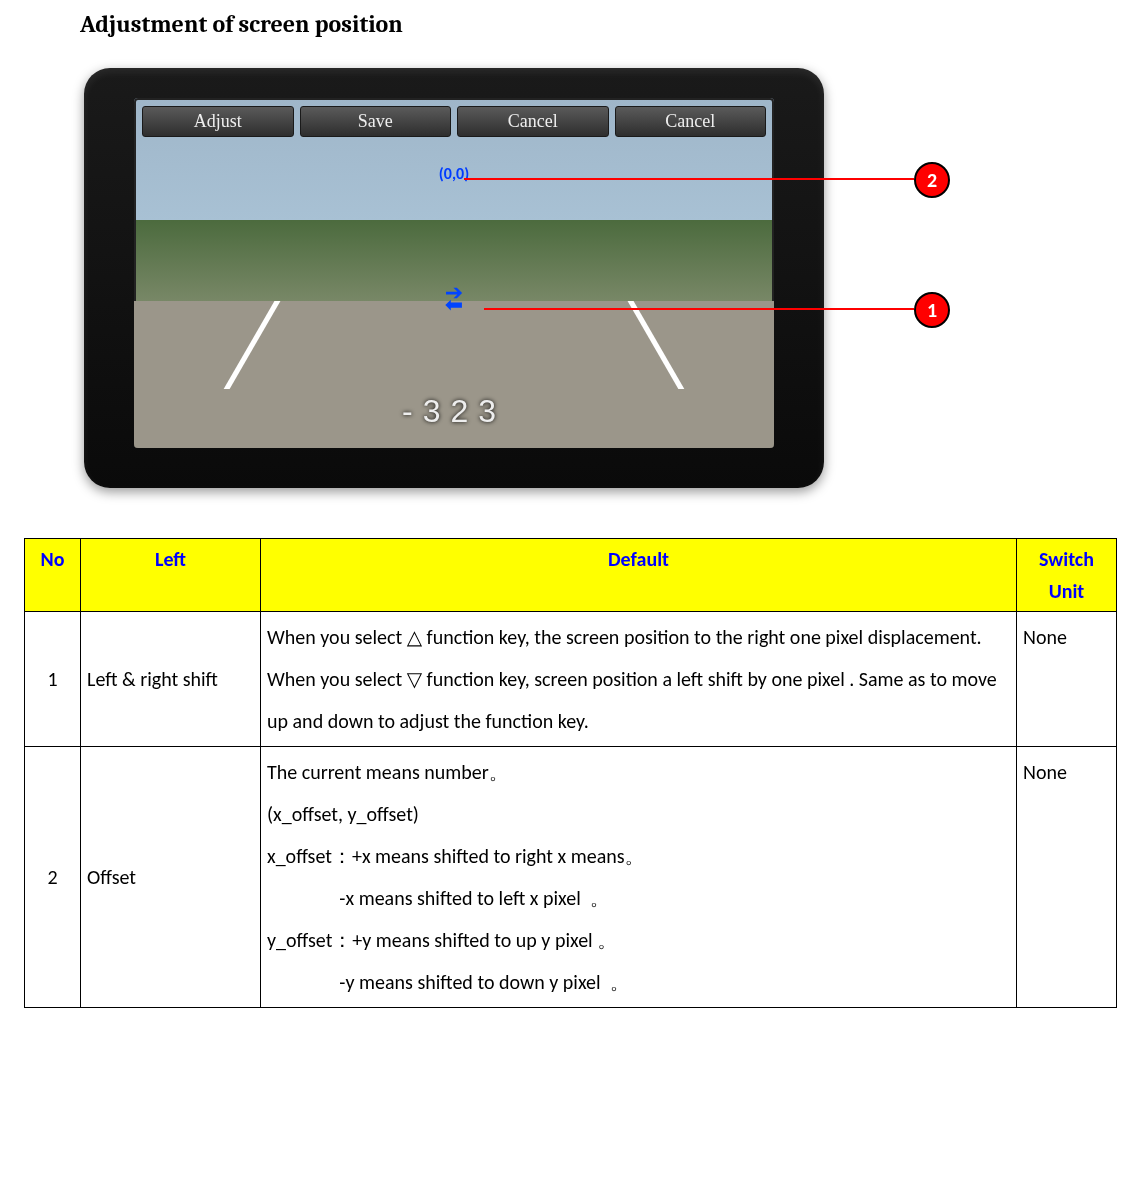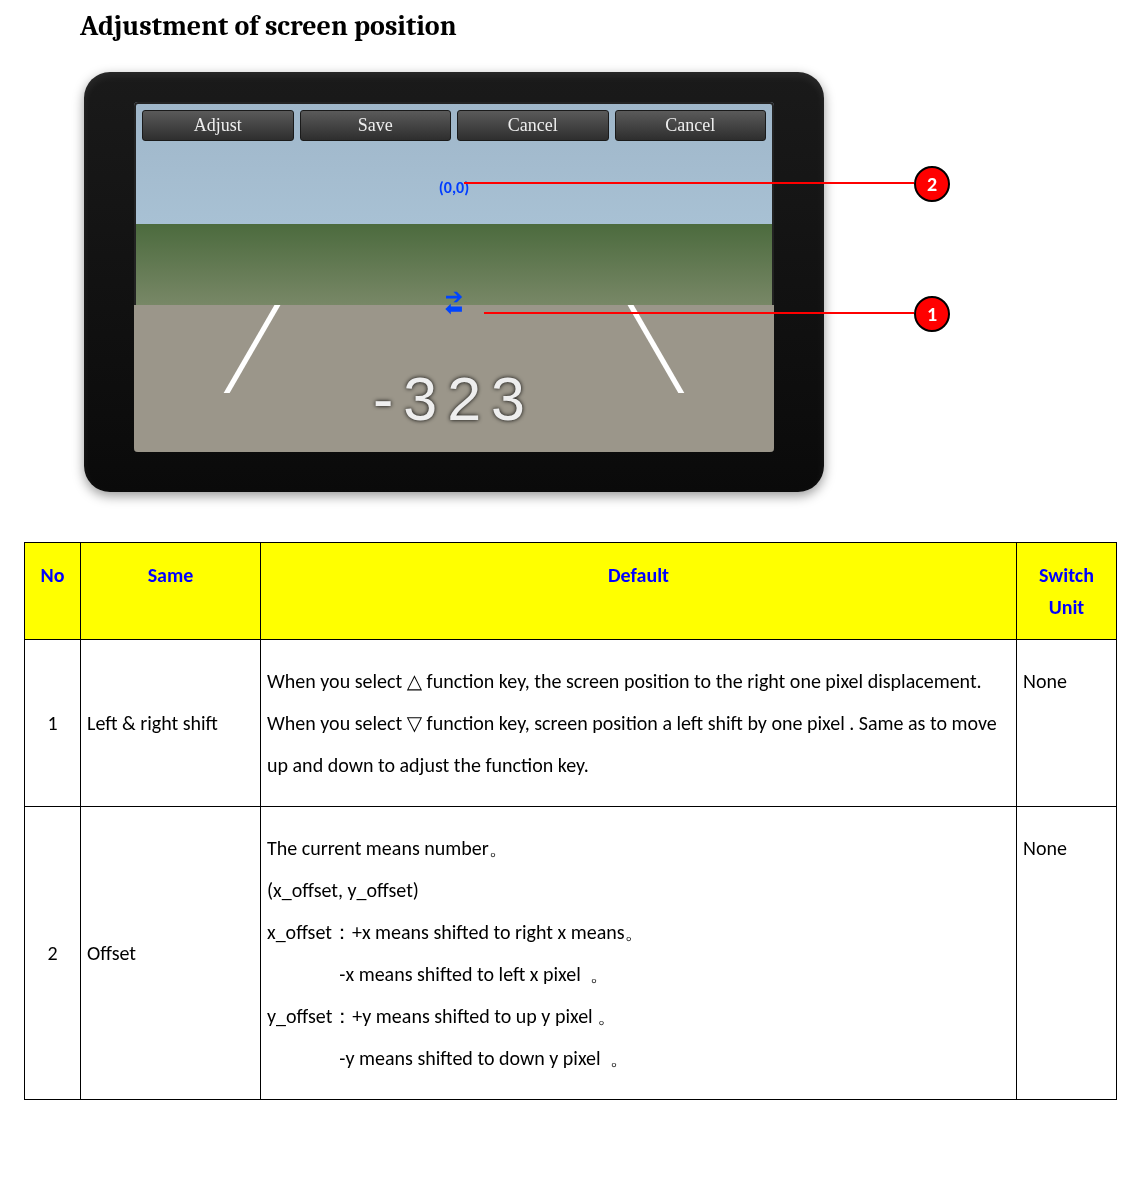--- a/index.html
+++ b/index.html
@@ -6,21 +6,21 @@
     font-family: Calibri, Arial, sans-serif;
     font-size: 20px;
     color: #000;
     margin: 0;
     padding: 0 24px 40px 24px;
     background: #fff;
   }
   .title {
     font-family: Cambria, Georgia, serif;
     font-weight: bold;
-    font-size: 28px;
+    font-size: 24px;
     margin: 10px 0 30px 56px;
   }
   .device-area {
     position: relative;
     width: 880px;
     margin: 0 0 50px 60px;
   }
   .device {
     width: 740px;
     height: 420px;
@@ -54,21 +54,21 @@
     color: #eee;
     font-family: "Times New Roman", serif;
     font-size: 18px;
     text-align: center;
     padding: 4px 0;
     border: 1px solid #1a1a1a;
     border-radius: 3px;
   }
   .coord {
     position: absolute;
-    top: 76px;
+    top: 66px;
     left: 50%;
     transform: translateX(-50%);
     color: #003cff;
     font-weight: bold;
     font-size: 16px;
   }
   .pavement {
     position: absolute;
     left:0; right:0; top:58%; bottom:0;
     background: #9b968a;
@@ -82,21 +82,21 @@
   }
   .pavement::before { left:18%; transform:skewX(-30deg); }
   .pavement::after  { right:18%; transform:skewX(30deg); }
   .roadnum {
     position:absolute;
     bottom:18px;
     left:50%;
     transform:translateX(-50%);
     color:#eee;
     font-family:"Arial Black",sans-serif;
-    font-size:61px;
+    font-size:32px;
     letter-spacing:10px;
     text-shadow:0 0 4px #000;
   }
   .arrows {
     position:absolute;
     top:54%;
     left:50%;
     transform:translateX(-50%);
     color:#0044ff;
     font-size:22px;
@@ -123,31 +123,31 @@
     justify-content:center;
   }
   
   table {
     border-collapse: collapse;
     width: 100%;
     table-layout: fixed;
   }
   th, td {
     border: 1px solid #000;
-    padding: 20px 6px;
+    padding: 4px 6px;
     vertical-align: top;
     line-height: 2.1;
     font-size: 20px;
   }
   th {
     background: #ffff00;
     color: #0000ff;
     font-weight: bold;
     line-height: 1.6;
-    padding: 16px 4px;
+    padding: 4px 4px;
   }
   .col-no   { width: 56px; }
   .col-name { width: 180px; }
   .col-func { width: auto; }
   .col-sw   { width: 100px; }
   .center-v { vertical-align: middle; }
 </style>
 </head>
 <body>
 
@@ -179,21 +179,21 @@
 <table>
   <colgroup>
     <col class="col-no">
       <col class="col-name">
       <col class="col-func">
       <col class="col-sw">
   </colgroup>
   <thead>
     <tr>
       <th>No</th>
-      <th>Same</th>
+      <th>Left</th>
       <th>Default</th>
       <th>Switch Unit</th>
     </tr>
   </thead>
   <tbody>
     <tr>
       <td class="center-v" style="text-align:center">1</td>
       <td class="center-v">Left &amp; right shift</td>
       <td>
         <span>When you select  △  function key, the screen position to the right one pixel displacement.</span><br>

